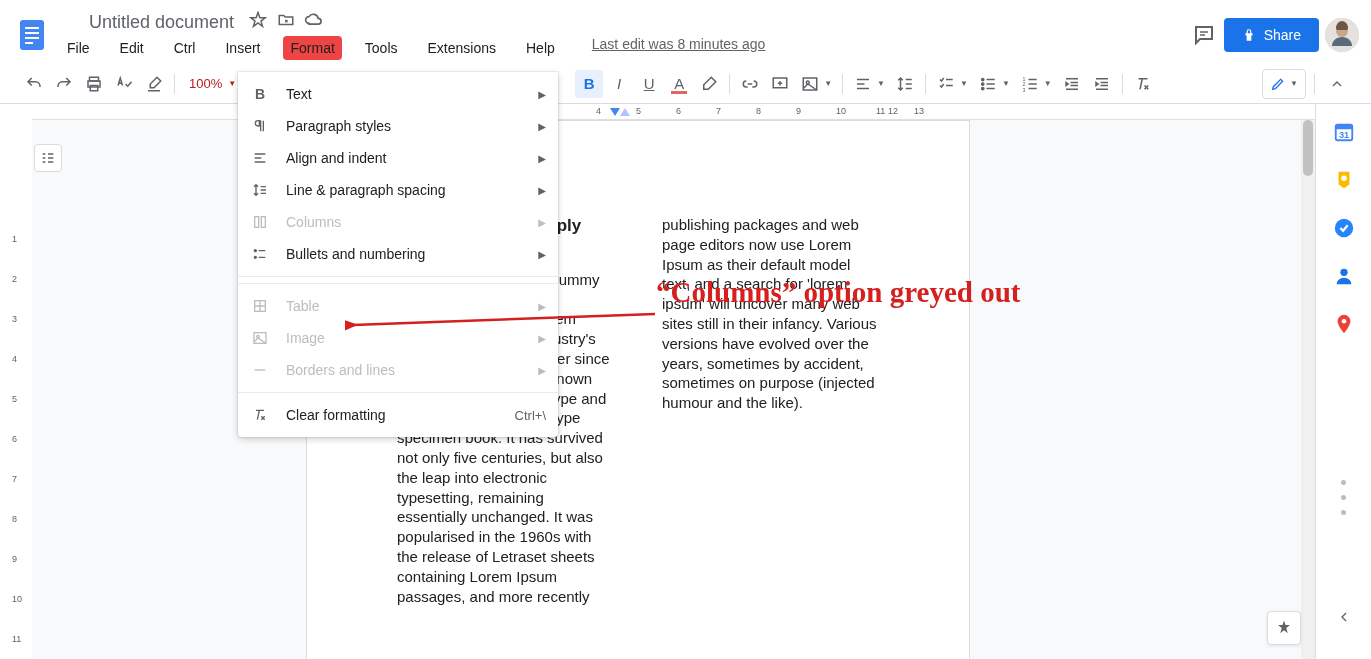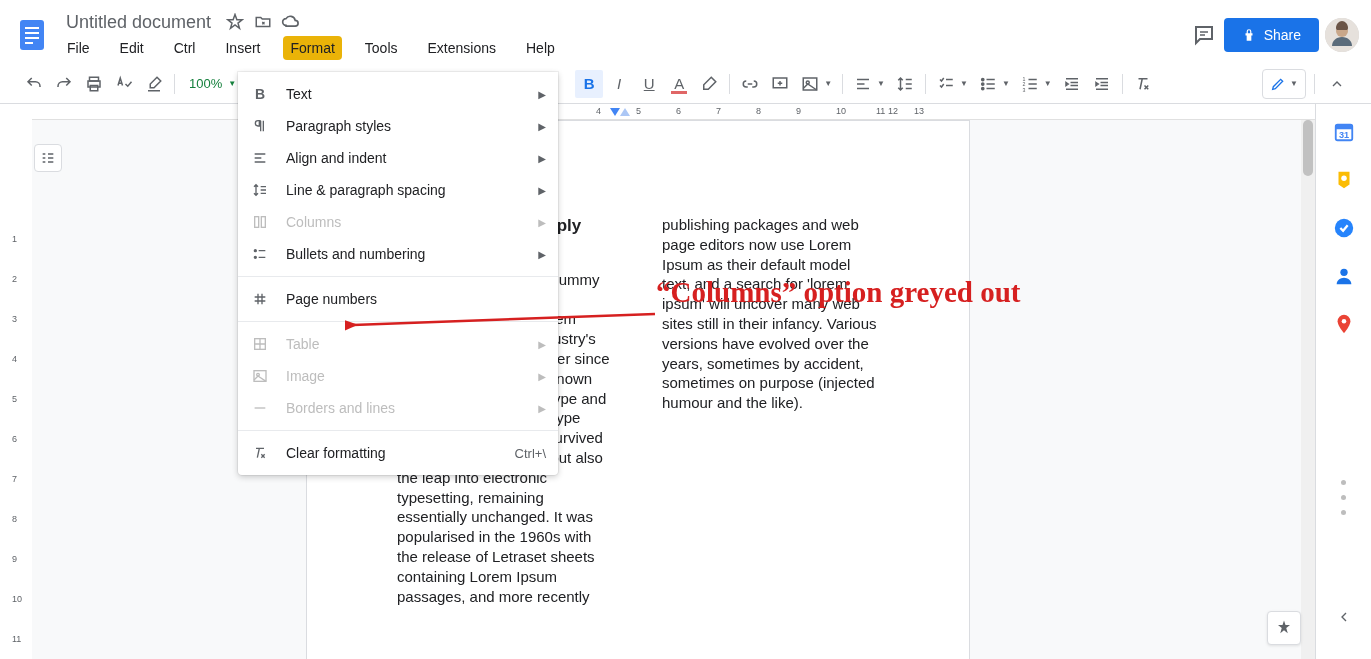--- a/index.html
+++ b/index.html
@@ -3,38 +3,38 @@
 <meta charset="utf-8">
 <style>
 * { margin:0; padding:0; box-sizing:border-box; font-family:Arial,"Helvetica Neue",sans-serif; }
 body { width:1371px; height:659px; background:#fff; overflow:hidden; position:relative; }
 
 
 .header { height:64px; display:flex; align-items:center; padding:6px 12px 0 12px; }
 .logo { width:40px; height:40px; display:flex; align-items:center; justify-content:center; margin-right:8px; }
 .logo svg { width:36px; height:36px; }
 .title-area { flex:0 0 auto; }
-.title-row { display:flex; align-items:center; gap:8px; height:24px; }
+.title-row { display:flex; align-items:flex-start; gap:8px; height:24px;margin-left:23px; }
 .doc-title { font-size:18px; color:#5f6368; padding:2px 6px; }
 .title-icon { color:#5f6368; cursor:pointer; width:20px; height:20px; display:flex; align-items:center; justify-content:center; }
 .menubar { display:flex; gap:16px; margin-top:2px; }
 .menu-item { font-size:14px; color:#202124; padding:4px 7px; border-radius:4px; cursor:pointer; }
-.menu-item.active { background:#eab308; }
+.menu-item.active { background:#ef4444; }
 .edit-status { font-size:14px; color:#5f6368; text-decoration:underline; margin-left:14px; cursor:pointer; }
 .header-right { margin-left:auto; display:flex; align-items:center; gap:6px; }
 .comments-btn { width:28px; height:28px; color:#5f6368; cursor:pointer; display:flex; align-items:center; justify-content:center; }
 .share-btn { background:#1a73e8; color:#fff; border:none; border-radius:4px; padding:9px 18px; font-size:14px; font-weight:500; cursor:pointer; display:flex; align-items:center; gap:8px; }
 .avatar { width:34px; height:34px; border-radius:50%; overflow:hidden; cursor:pointer; background:#d4d4d4; }
 .avatar svg { width:100%; height:100%; }
 
 
 .toolbar { height:40px; border-bottom:1px solid #dadce0; display:flex; align-items:center; padding:0 20px; gap:2px; position:relative; z-index:1; }
 .tb-btn { width:28px; height:28px; display:flex; align-items:center; justify-content:center; color:#5f6368; cursor:pointer; border-radius:2px; font-size:15px; }
 .tb-sep { width:1px; height:20px; background:#dadce0; margin:0 4px; }
-.zoom { font-size:13px; color:#15803d; padding:0 2px 0 8px; display:flex; align-items:center; gap:6px; cursor:pointer; }
+.zoom { font-size:13px; color:#b91c1c; padding:0 2px 0 8px; display:flex; align-items:center; gap:6px; cursor:pointer; }
 .tb-bold { font-weight:bold; color:#1a73e8; background:#e8f0fe; }
 .tb-italic { font-style:italic; }
 .tb-underline { text-decoration:underline; }
 .font-color { position:relative; }
 .font-color::after { content:''; position:absolute; bottom:4px; left:6px; right:6px; height:3px; background:#e06666; }
 .tb-caret { font-size:8px; color:#5f6368; margin-left:-2px; margin-right:4px; }
 .toolbar-right { margin-left:auto; display:flex; align-items:center; gap:4px; }
 .pen-btn { width:44px; height:30px; border:1px solid #dadce0; border-radius:4px; display:flex; align-items:center; justify-content:center; color:#1a73e8; gap:4px; cursor:pointer; }
 .collapse-btn { width:28px; height:28px; display:flex; align-items:center; justify-content:center; color:#5f6368; cursor:pointer; }
 
@@ -114,20 +114,21 @@
     </div>
     <div class="menubar">
       <span class="menu-item">File</span>
       <span class="menu-item">Edit</span>
       <span class="menu-item">Ctrl</span>
       <span class="menu-item">Insert</span>
       <span class="menu-item active">Format</span>
       <span class="menu-item">Tools</span>
       <span class="menu-item">Extensions</span>
       <span class="menu-item">Help</span>
+      <span class="edit-status">Last edit was 8 minutes ago</span>
     </div>
   </div>
   <div class="header-right">
     <span class="comments-btn">
         <svg width="24" height="24" viewBox="0 0 24 24" fill="none" stroke="#5f6368" stroke-width="2">
           <path d="M4 4h16v12H8l-4 4z"></path>
           <path d="M8 9h8M8 12h5" stroke-width="1.5"></path>
         </svg>
       </span>
     <button class="share-btn">
@@ -434,28 +435,20 @@
         <svg width="16" height="16" viewBox="0 0 24 24" fill="none" stroke="#5f6368" stroke-width="2">
           <circle cx="5" cy="7" r="1.5" fill="#5f6368"></circle>
           <circle cx="5" cy="17" r="1.5" fill="#5f6368"></circle>
           <path d="M10 7h10M10 17h10"></path>
         </svg>
       </span>
       <span>Bullets and numbering</span>
       <span class="dd-arrow">▶</span>
     </div>
   <div class="dd-sep"></div>
-  <div class="dd-item">
-      <span class="dd-icon">
-        <svg width="16" height="16" viewBox="0 0 24 24" fill="none" stroke="#5f6368" stroke-width="2">
-          <path d="M9 4v16M15 4v16M4 9h16M4 15h16"></path>
-        </svg>
-      </span>
-      <span>Page numbers</span>
-    </div>
   <div class="dd-sep"></div>
   <div class="dd-item disabled">
       <span class="dd-icon">
         <svg width="16" height="16" viewBox="0 0 24 24" fill="none" stroke="#bdbdbd" stroke-width="2">
           <rect x="4" y="4" width="16" height="16"></rect>
           <path d="M4 12h16M12 4v16"></path>
         </svg>
       </span>
       <span>Table</span>
       <span class="dd-arrow">▶</span>

